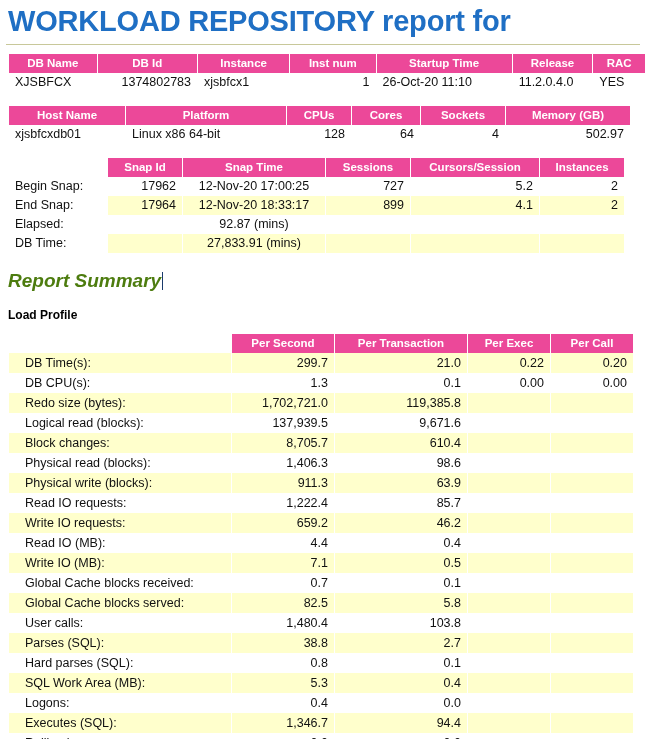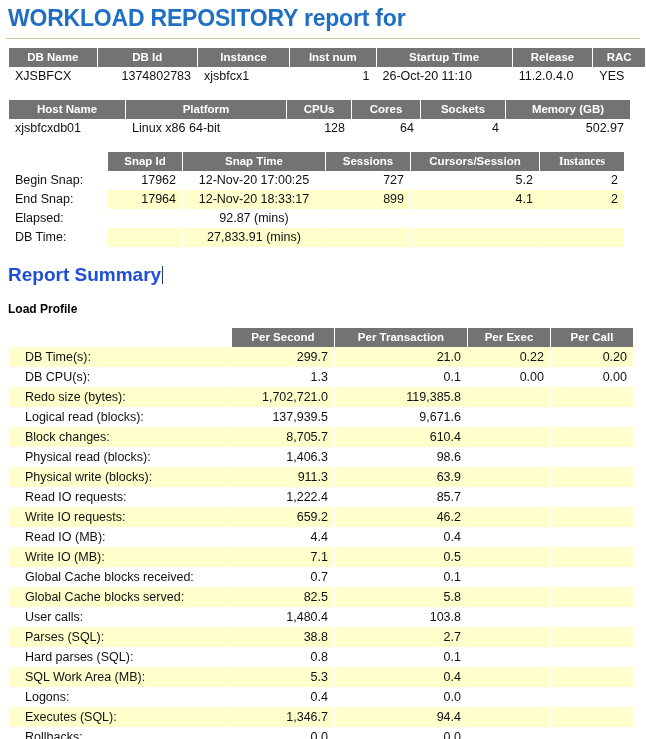--- a/index.html
+++ b/index.html
@@ -19,42 +19,42 @@
 
   .page {
     position: relative;
     width: 646px;
     height: 739px;
     padding: 0;
   }
 
   
   .report-title {
-    font-size: 23px;
+    font-size: 29px;
     font-weight: bold;
     color: #1f6fc4;
     letter-spacing: -0.2px;
     margin: 5px 0 0 8px;
     white-space: nowrap;
   }
   .title-rule {
     height: 1px;
     background: #c8c89a;
     margin: 6px 6px 0 6px;
   }
 
   
   table.awr {
     border-collapse: separate;
     border-spacing: 1px 0;
     font-size: 12px;
     margin: 0;
   }
   table.awr th {
-    background: #737373;
+    background: #ec4899;
     color: #ffffff;
     font-weight: bold;
     font-size: 11.5px;
     text-align: center;
     padding: 3px 6px 4px 6px;
     white-space: nowrap;
     line-height: 12px;
   }
   table.awr td {
     padding: 2px 6px 2px 6px;
@@ -89,36 +89,37 @@
   #host-info-table th.c-sockets  { width: 72px; }
   #host-info-table th.c-memory   { width: 112px; }
 
   
   #snapshot-table { margin: 14px 0 0 8px; }
   #snapshot-table th.c-blank   { width: 86px; }
   #snapshot-table th.c-snapid  { width: 62px; }
   #snapshot-table th.c-snaptime{ width: 130px; }
   #snapshot-table th.c-sessions{ width: 72px; }
   #snapshot-table th.c-cursors { width: 116px; }
-  #snapshot-table th.c-insts   { width: 72px; font-family: Liberation Serif, serif; }
+  #snapshot-table th.c-insts   { width: 72px; }
   #snapshot-table th.c-blank,
   #snapshot-table td.rowlabel {
     background: transparent;
   }
   #snapshot-table th.c-blank { background: #ffffff; }
   #snapshot-table td.rowlabel { text-align: left; }
 
   
   .section-heading {
     font-size: 19px;
     font-weight: bold;
-    color: #1d4ed8;
+    color: #4d7c0f;
     margin: 17px 0 0 8px;
     position: relative;
     display: inline-block;
+    font-style: italic;
   }
   .caret {
     display: inline-block;
     width: 1px;
     height: 18px;
     background: #1a3a6b;
     vertical-align: -3px;
     margin-left: 1px;
   }
   .sub-heading {

